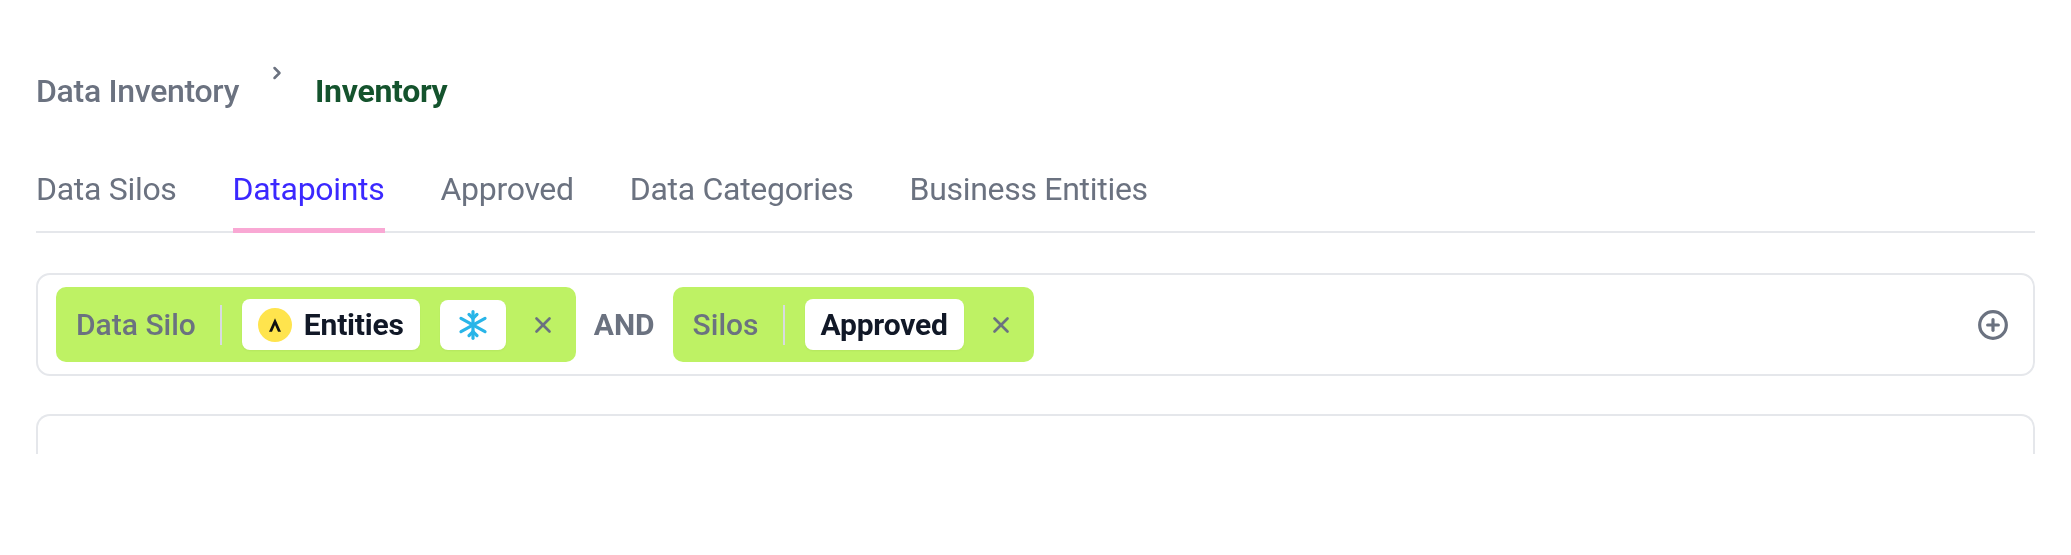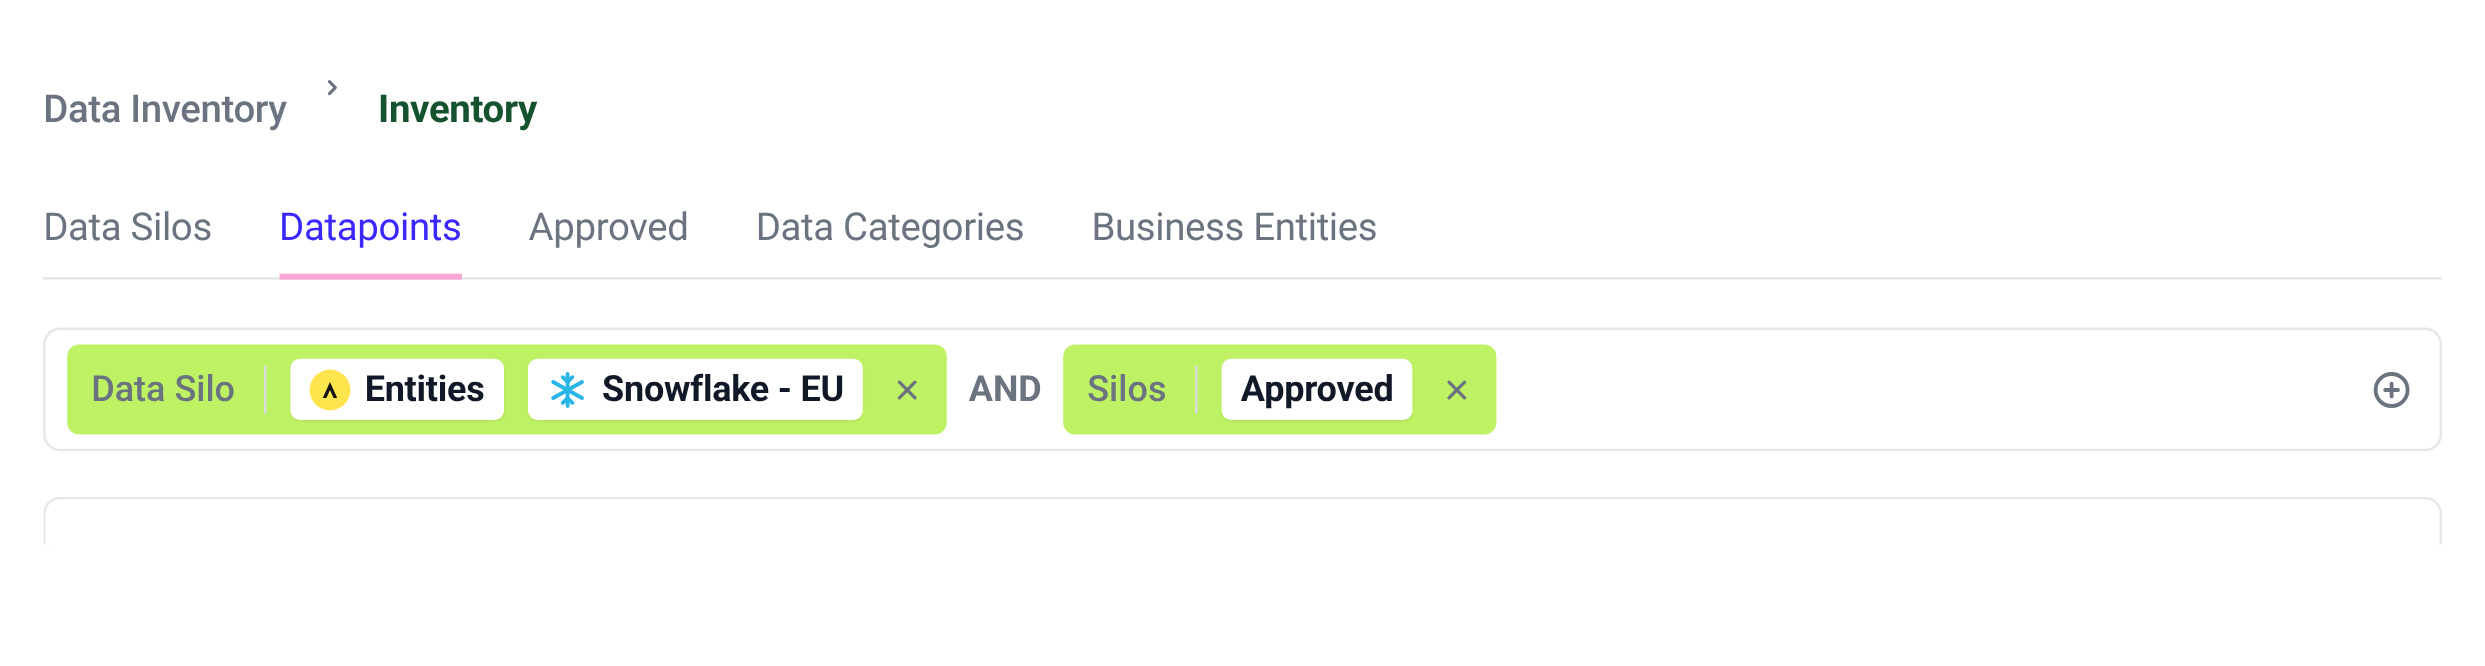--- a/index.html
+++ b/index.html
@@ -197,21 +197,20 @@
         <svg width="32" height="32" viewBox="0 0 24 24" fill="none" stroke="currentColor" stroke-width="2.4" stroke-linecap="round">
           <line x1="12" y1="2" x2="12" y2="22"></line>
           <line x1="3" y1="7" x2="21" y2="17"></line>
           <line x1="3" y1="17" x2="21" y2="7"></line>
           <line x1="9" y1="4" x2="12" y2="7"></line>
             <line x1="15" y1="4" x2="12" y2="7"></line>
           <line x1="9" y1="20" x2="12" y2="17"></line>
             <line x1="15" y1="20" x2="12" y2="17"></line>
         </svg>
       </span>
-      <span class="chip-text">Snowflake - EU</span>
     </div>
 
 
     <span class="close-btn">
       <svg width="26" height="26" viewBox="0 0 24 24" fill="none" stroke="currentColor" stroke-width="2.5" stroke-linecap="round">
           <line x1="18" y1="6" x2="6" y2="18"></line>
           <line x1="6" y1="6" x2="18" y2="18"></line>
         </svg>
     </span>
   </div>

